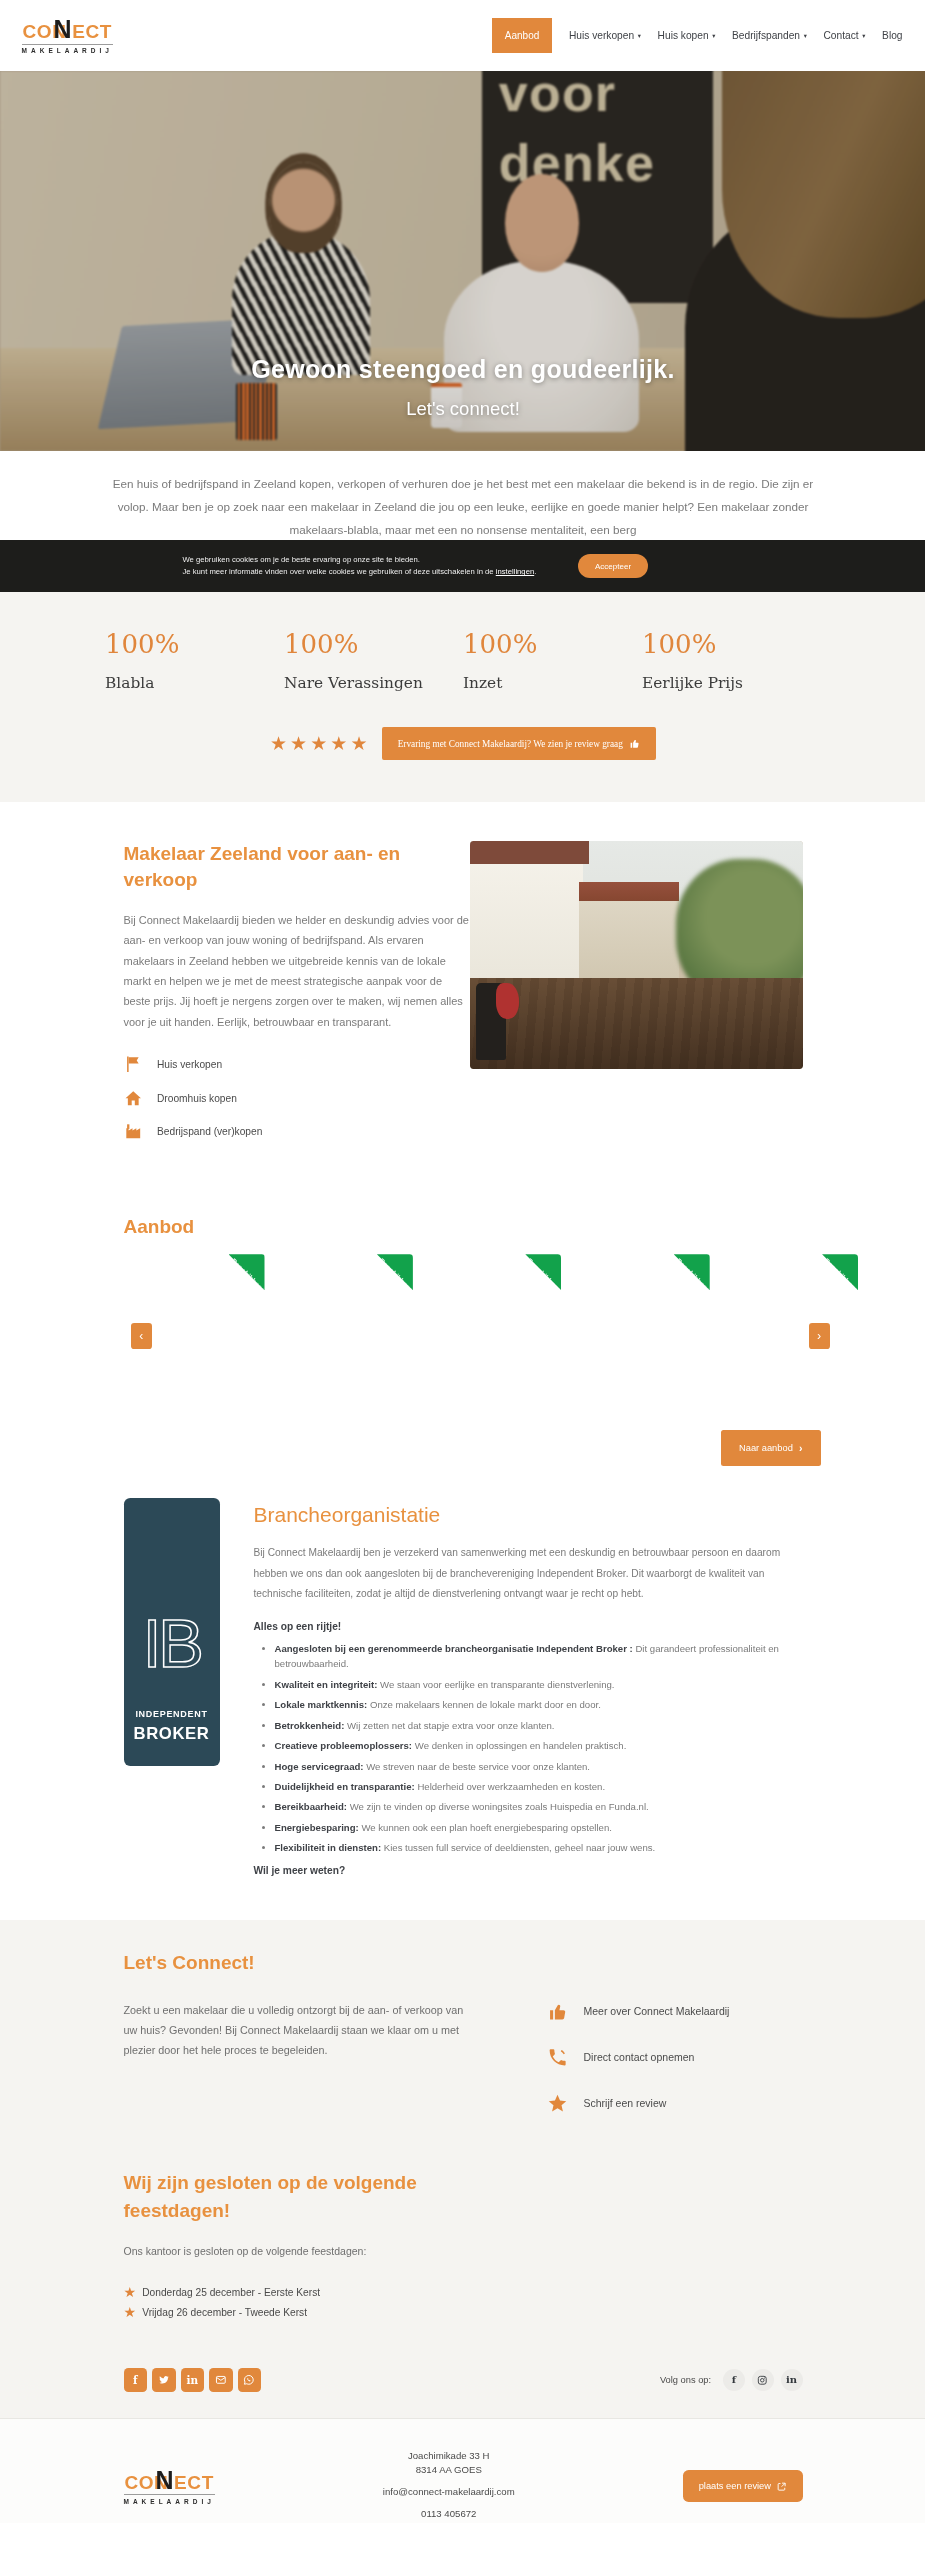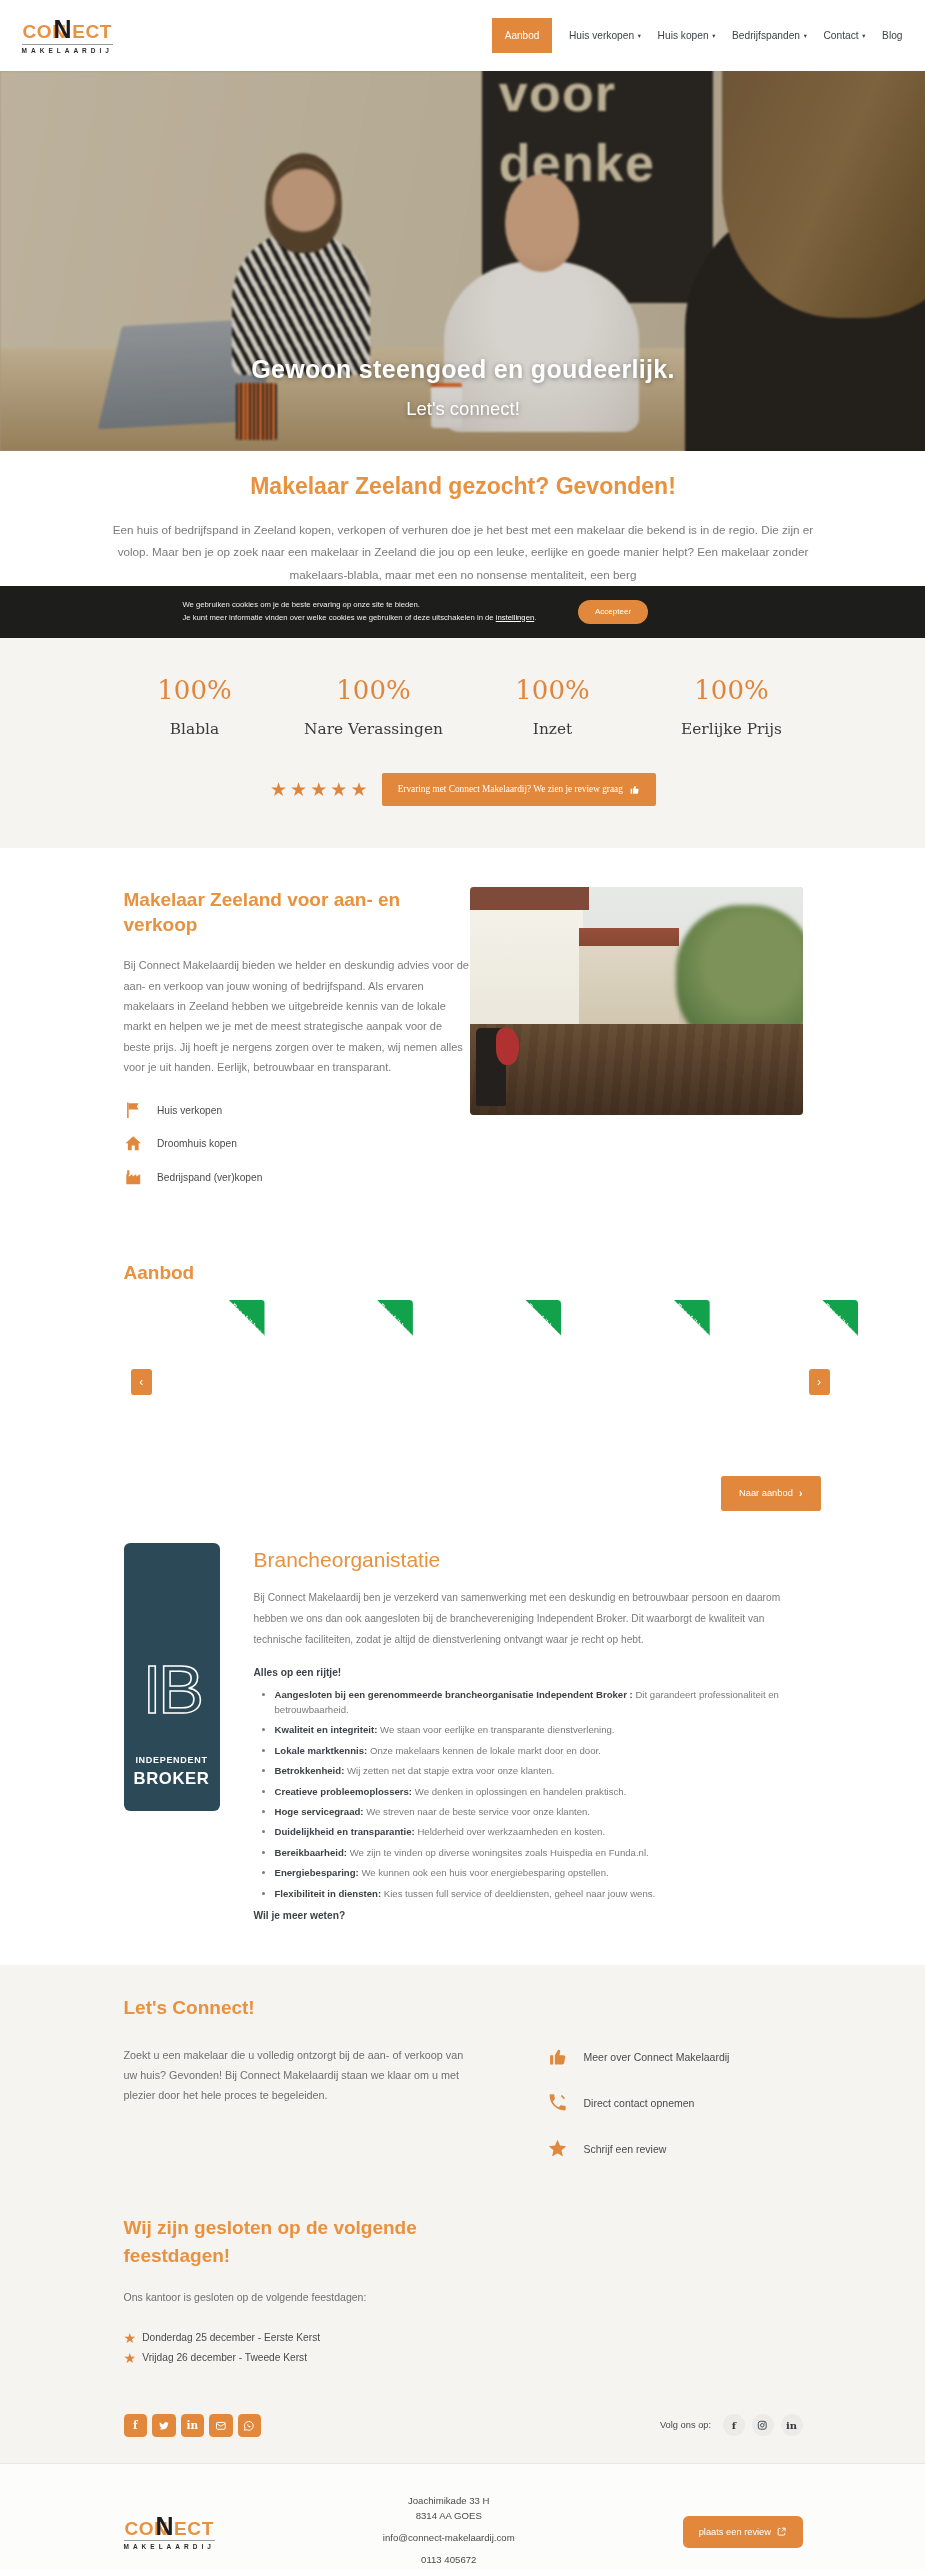--- a/index.html
+++ b/index.html
@@ -49,21 +49,21 @@
   
   .cookiebar { height: 52px; background: #1D1D1B; display: flex; align-items: center; position: relative; z-index: 5; margin-top: -1.2px; }
   .cookiebar-inner { width: 679px; margin: 0 auto; display: flex; align-items: center; }
   .cookie-text { padding-left: 59px; color: #efefef; font-size: 7.7px; line-height: 1.65; }
   .cookie-text a { color: #fff; text-decoration: underline; cursor: pointer; }
   .cookie-accept { margin-left: 42px; background: #E1883C; color: #fff; border: none; border-radius: 12.3px; padding: 7.4px 16.7px; font-size: 8px; cursor: pointer; font-family: inherit; }
 
   
   .stats { background: #F5F4F1; padding: 37px 0 42px; }
   .stats-row { width: 716px; margin: 0 auto; display: flex; }
-  .stat { flex: 1; text-align: center; }
+  .stat { flex: 1; text-align: left; }
   .stat-value { font-family: "DejaVu Serif", serif; font-size: 26px; color: #E0863C; font-weight: 500; }
   .stat-label { font-family: "DejaVu Serif", serif; font-size: 15.4px; color: #3b3b3b; margin-top: 15px; }
   .review-row { margin-top: 35px; display: flex; justify-content: center; align-items: center; gap: 11px; }
   .stars { color: #E0863C; font-size: 19px; letter-spacing: 3.1px; }
   .review-btn { background: #E1883C; color: #fff; border: none; border-radius: 1.9px; padding: 11px 16px; font-size: 9.3px; display: flex; align-items: center; gap: 6.2px; cursor: pointer; font-family: Liberation Serif, serif; }
 
   
   .aanverkoop { padding: 39px 0 43px; }
   .aanverkoop .cols { display: flex; }
   .av-left { width: 346px; }
@@ -203,21 +203,20 @@
     <div class="h-cup"></div>
     <div class="h-person-right"></div>
     <div class="h-hair-right"></div>
   </div>
   <div class="hero-shade"></div>
   <div class="hero-title">Gewoon steengoed en goudeerlijk.</div>
   <div class="hero-sub">Let's connect!</div>
 </div>
 
 <div class="intro">
-  <h2>Makelaar Zeeland gezocht? Gevonden!</h2>
   <p>Een huis of bedrijfspand in Zeeland kopen, verkopen of verhuren doe je het best met een makelaar die bekend is in de regio. Die zijn er volop. Maar ben je op zoek naar een makelaar in Zeeland die jou op een leuke, eerlijke en goede manier helpt? Een makelaar zonder makelaars-blabla, maar met een no nonsense mentaliteit, een berg</p>
 </div>
 
 <div class="cookiebar">
   <div class="cookiebar-inner">
     <div class="cookie-text">
       <div>We gebruiken cookies om je de beste ervaring op onze site te bieden.</div>
       <div><span>Je kunt meer informatie vinden over welke cookies we gebruiken of deze uitschakelen in de </span><a>instellingen</a><span>.</span></div>
     </div>
     <button class="cookie-accept">Accepteer</button>
@@ -350,21 +349,21 @@
       <div class="br-strong">Alles op een rijtje!</div>
       <ul>
         <li><b>Aangesloten bij een gerenommeerde brancheorganisatie Independent Broker :</b><span> Dit garandeert professionaliteit en betrouwbaarheid.</span></li>
         <li><b>Kwaliteit en integriteit:</b><span> We staan voor eerlijke en transparante dienstverlening.</span></li>
         <li><b>Lokale marktkennis:</b><span> Onze makelaars kennen de lokale markt door en door.</span></li>
         <li><b>Betrokkenheid:</b><span> Wij zetten net dat stapje extra voor onze klanten.</span></li>
         <li><b>Creatieve probleemoplossers:</b><span> We denken in oplossingen en handelen praktisch.</span></li>
         <li><b>Hoge servicegraad:</b><span> We streven naar de beste service voor onze klanten.</span></li>
         <li><b>Duidelijkheid en transparantie:</b><span> Helderheid over werkzaamheden en kosten.</span></li>
         <li><b>Bereikbaarheid:</b><span> We zijn te vinden op diverse woningsites zoals Huispedia en Funda.nl.</span></li>
-        <li><b>Energiebesparing:</b><span> We kunnen ook een huis voor energiebesparing opstellen.</span></li>
+        <li><b>Energiebesparing:</b><span> We kunnen ook een plan hoeft energiebesparing opstellen.</span></li>
         <li><b>Flexibiliteit in diensten:</b><span> Kies tussen full service of deeldiensten, geheel naar jouw wens.</span></li>
       </ul>
       <div class="br-more-title">Wil je meer weten?</div>
     </div>
   </div>
 </div>
 
 <div class="graywrap">
   <div class="connect container">
     <h2>Let's Connect!</h2>

